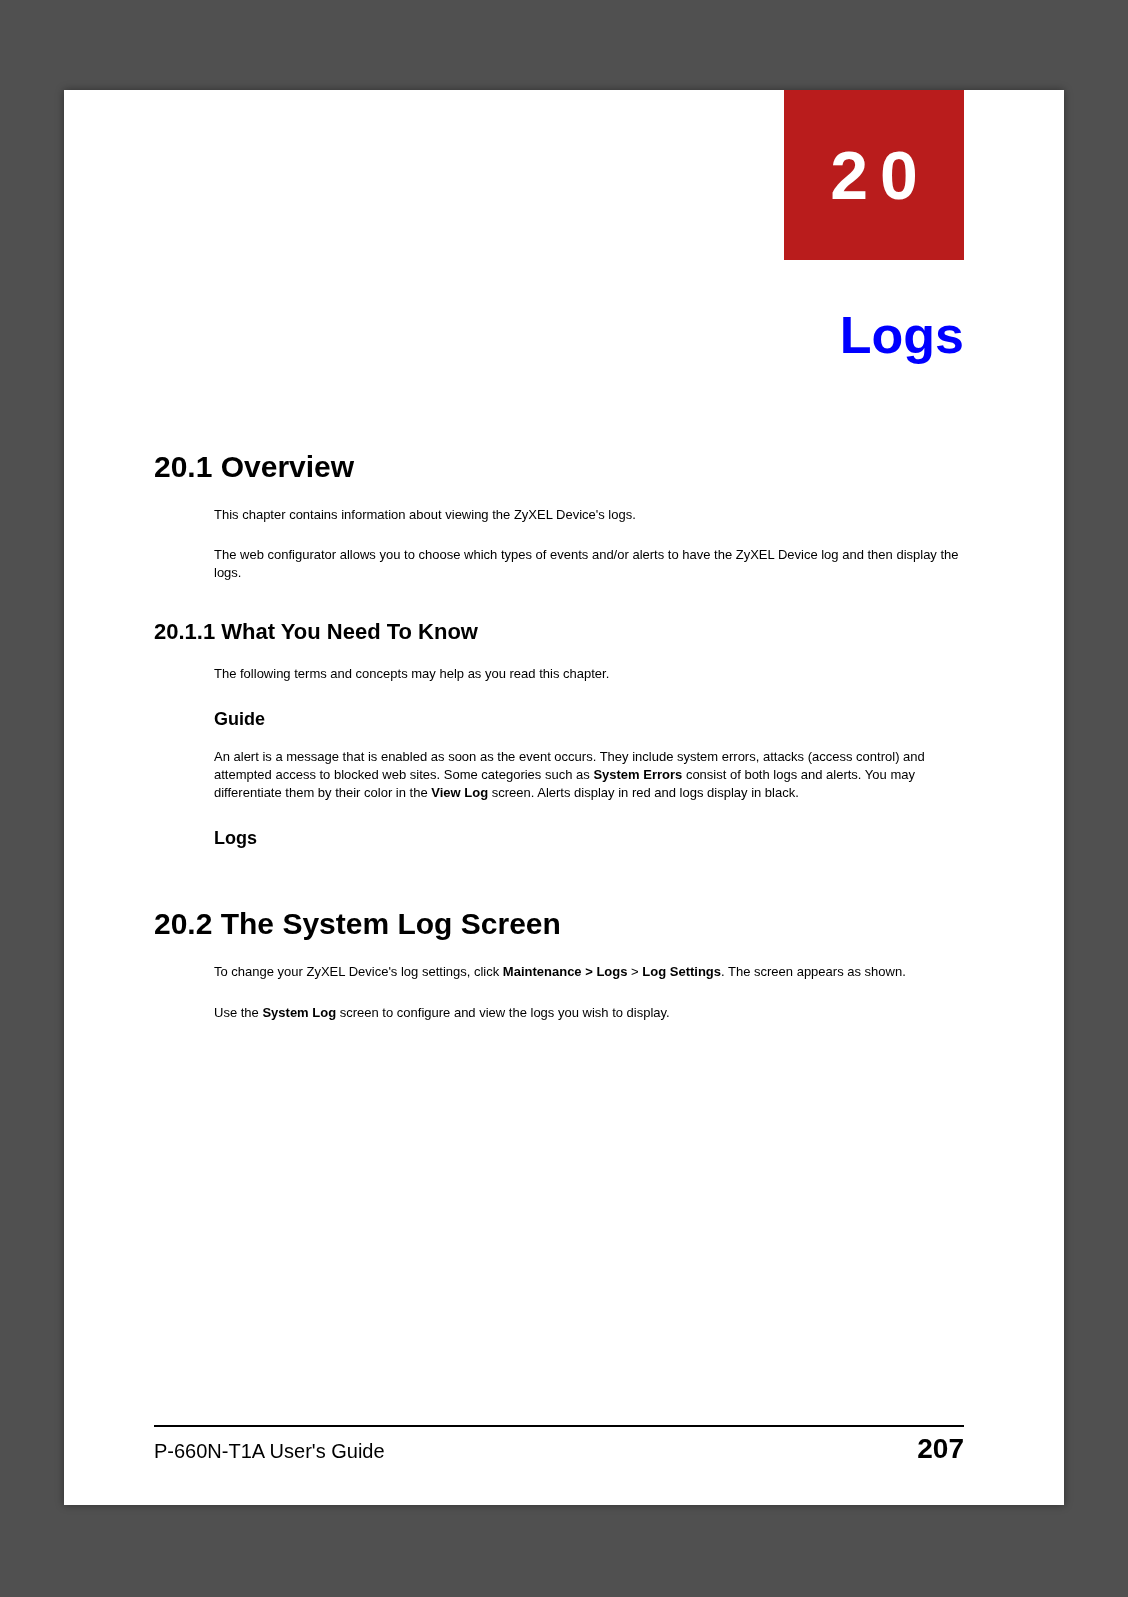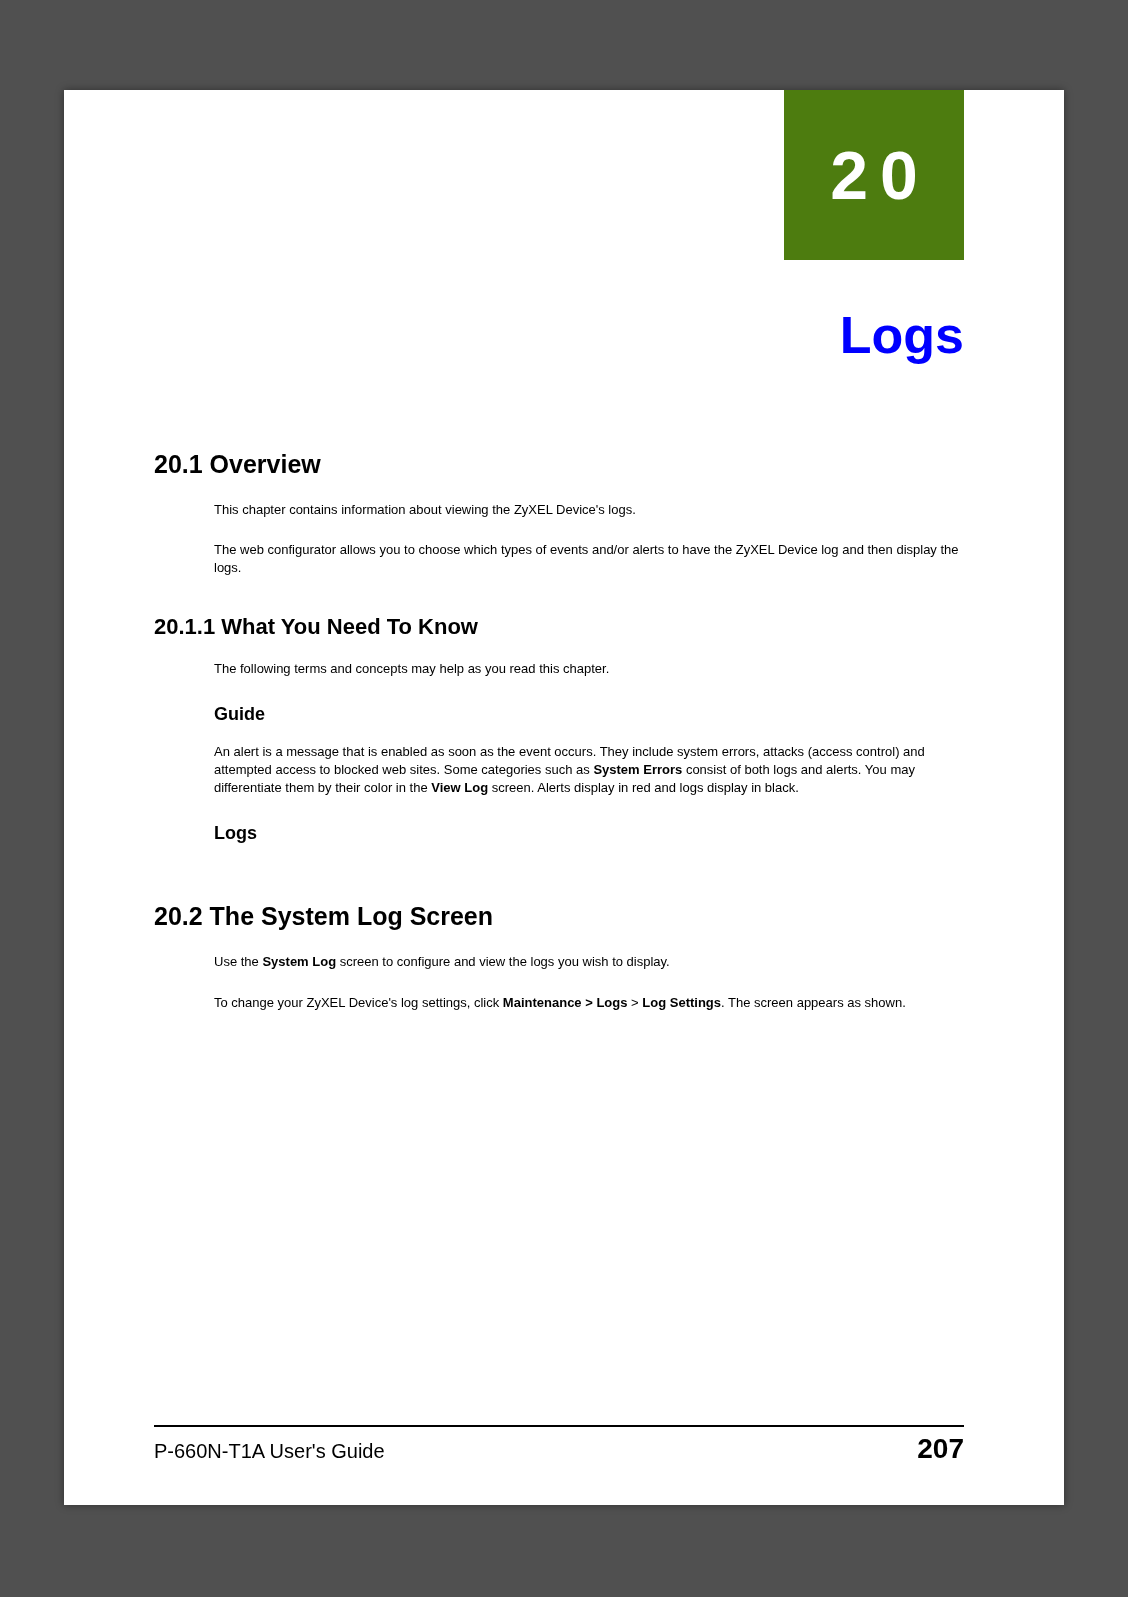--- a/index.html
+++ b/index.html
@@ -16,21 +16,21 @@
     box-shadow: 0 0 8px rgba(0,0,0,0.4);
     font-family: Verdana, Arial, sans-serif;
     color: #000;
   }
   .chapter-tab {
     position: absolute;
     top: 0;
     right: 100px;
     width: 180px;
     height: 170px;
-    background: #4d7c0f;
+    background: #b91c1c;
     display: flex;
     align-items: center;
     justify-content: center;
   }
   .chapter-num {
     color: #ffffff;
     font-family: Arial, Helvetica, sans-serif;
     font-size: 68px;
     font-weight: bold;
     letter-spacing: 12px;
@@ -49,21 +49,21 @@
   }
   .content {
     position: absolute;
     top: 360px;
     left: 90px;
     right: 100px;
     font-family: Verdana, Arial, sans-serif;
   }
   h2.section {
     font-family: Arial, Helvetica, sans-serif;
-    font-size: 25px;
+    font-size: 30px;
     font-weight: bold;
     margin: 0 0 22px 0;
   }
   h2.section.big-gap {
     margin-top: 58px;
   }
   h3.subsection {
     font-family: Arial, Helvetica, sans-serif;
     font-size: 22px;
     font-weight: bold;
@@ -127,24 +127,24 @@
 
     <h4 class="term">Guide</h4>
     <p class="body">
       <span>An alert is a message that is enabled as soon as the event occurs. They include system errors, attacks (access control) and attempted access to blocked web sites. Some categories such as </span><span class="bold">System Errors</span><span> consist of both logs and alerts. You may differentiate them by their color in the </span><span class="bold">View Log</span><span> screen. Alerts display in red and logs display in black.</span>
     </p>
 
     <h4 class="term">Logs</h4>
 
     <h2 class="section big-gap">20.2  The System Log Screen</h2>
     <p class="body">
-      <span>Use the </span><span class="bold">System Log</span><span> screen to configure and view the logs you wish to display.</span>
+      <span>To change your ZyXEL Device's log settings, click </span><span class="bold">Maintenance &gt; Logs</span><span> &gt; </span><span class="bold">Log Settings</span><span>. The screen appears as shown.</span>
     </p>
     <p class="body">
-      <span>To change your ZyXEL Device's log settings, click </span><span class="bold">Maintenance &gt; Logs</span><span> &gt; </span><span class="bold">Log Settings</span><span>. The screen appears as shown.</span>
+      <span>Use the </span><span class="bold">System Log</span><span> screen to configure and view the logs you wish to display.</span>
     </p>
 
   </div>
 
   <div class="footer">
     <span class="footer-left">P-660N-T1A User's Guide</span>
     <span class="footer-right">207</span>
   </div>
 
 </div>

